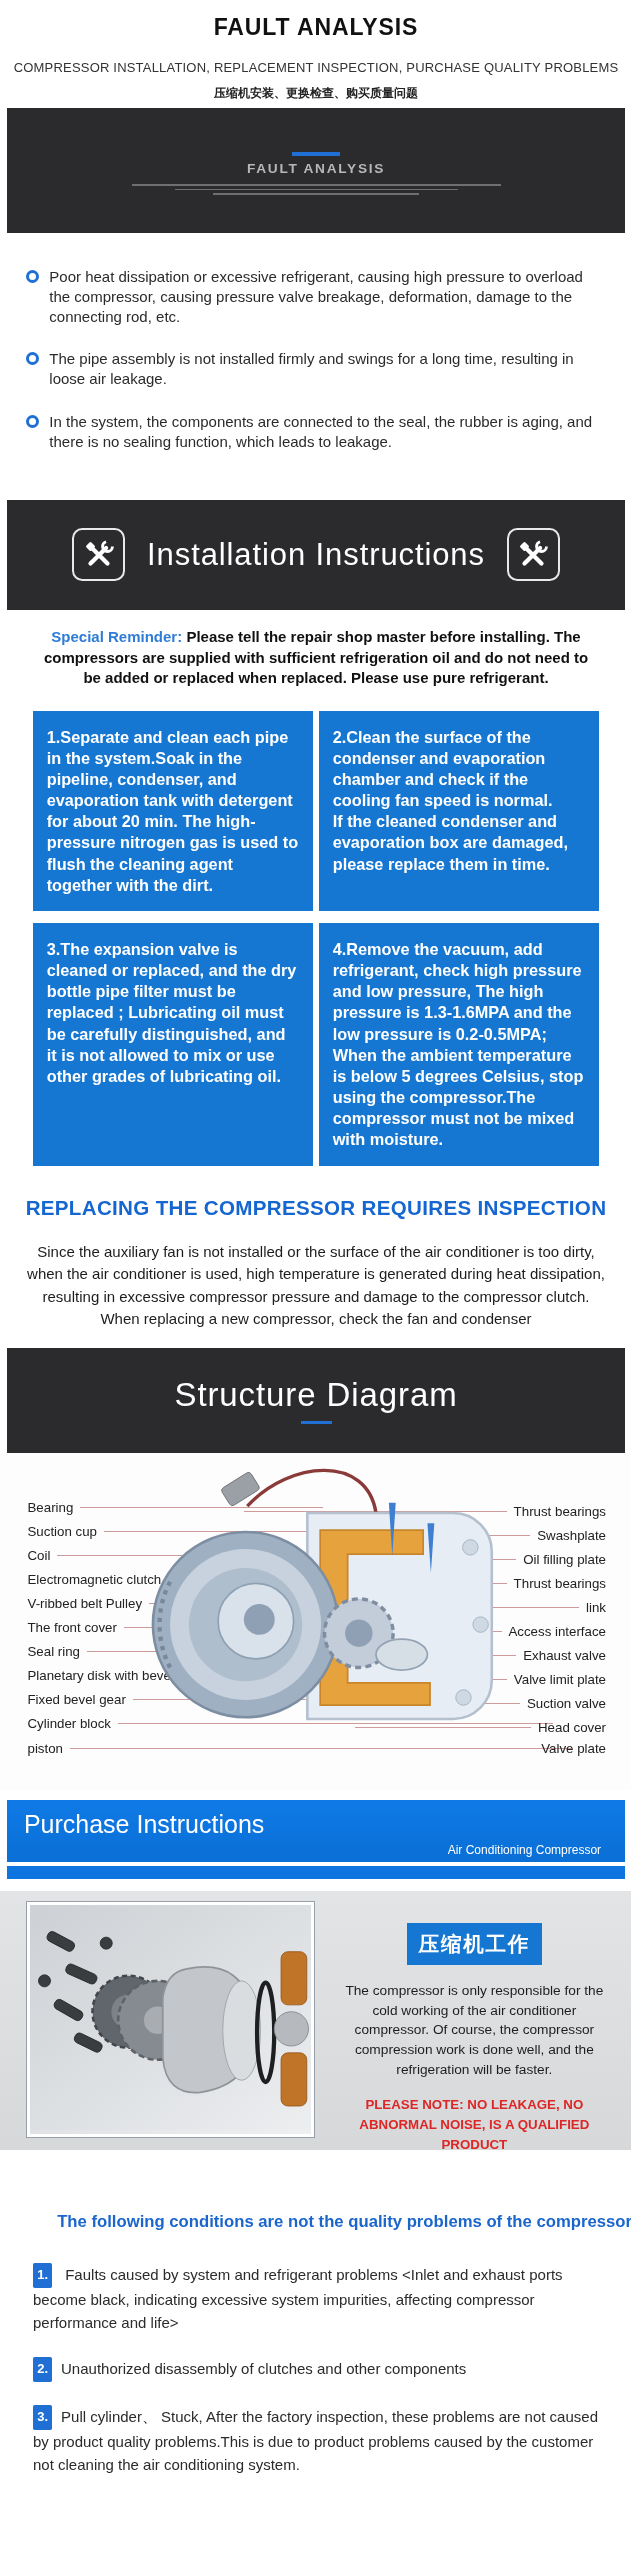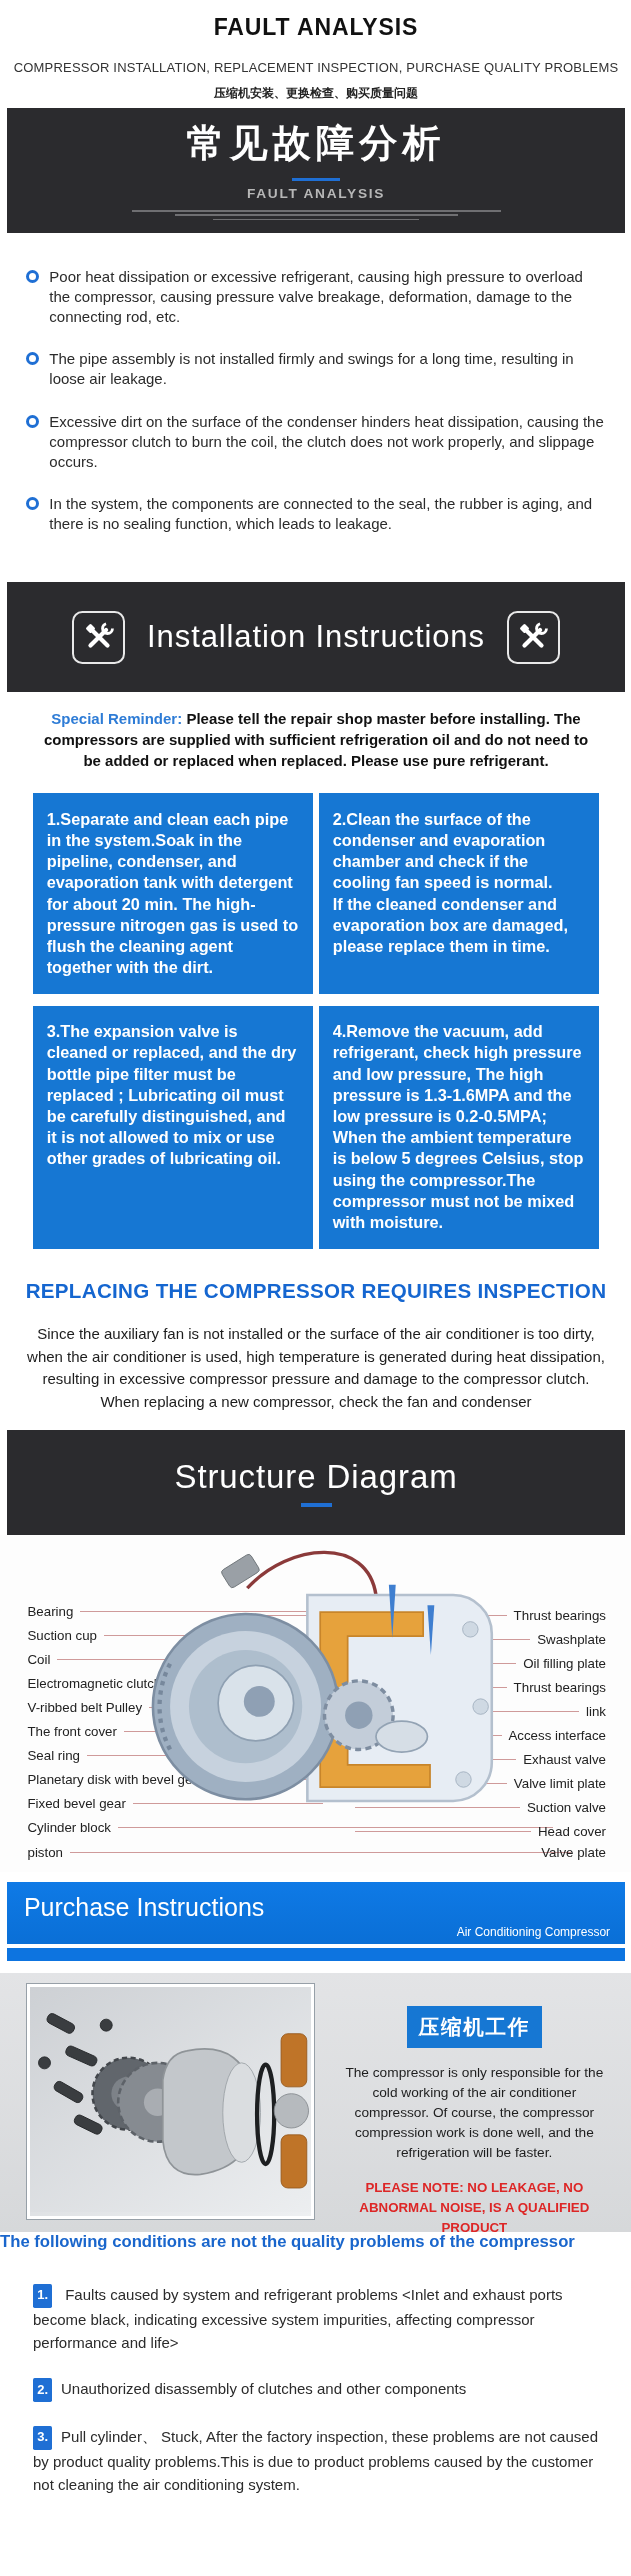--- a/index.html
+++ b/index.html
@@ -78,35 +78,35 @@
   }
 
   
   .banner3 { height:105px; margin-top:17px; }
   .banner3-title { font-size:33px; font-weight:normal; letter-spacing:0.9px; }
   .banner3-line { width:31px; height:3.4px; background:#1f6fd4; margin-top:6.9px; }
 
   
   .structure { position:relative; height:337px; background:#fdfdfd; }
   .diagram-svg { position:absolute; left:144px; top:0; z-index:1; }
-  .lbl-row { position:absolute; display:flex; align-items:center; z-index:0; height:13.7px;margin-top:22px; }
+  .lbl-row { position:absolute; display:flex; align-items:center; z-index:0; height:13.7px; }
   .lbl-row.left { left:27.5px; width:302px; }
   .lbl-row.right { right:26px; width:258px; justify-content:flex-end; }
   .lbl-text { font-size:13.3px; color:#222; font-weight:500; white-space:nowrap; }
   .lbl-line { flex:1; border-top:1.3px solid #cf9a9a; margin:0 6.9px; min-width:12px; }
 
   
   .purchase-banner { margin:10.3px 6.9px 0; }
   .purchase-banner-main {
     background:linear-gradient(180deg,#0f7ae6,#0a6fd6); color:#fff;
     height:64px; padding:10.3px 17px 6.9px; position:relative;
     border-bottom:2.6px solid #fff;
   }
   .purchase-banner-title { font-size:25px; }
-  .purchase-banner-sub { position:absolute; right:15px; bottom:5.2px; font-size:12px; }
+  .purchase-banner-sub { position:absolute; right:24px; bottom:5.2px; font-size:12px; }
   .purchase-banner-strip { height:13px; background:#0d74e0; margin-top:1.7px; }
 
   
   .purchase {
     margin-top:12px; height:259px; background:linear-gradient(180deg,#e3e4e6,#d6d8da);
     display:flex; padding:10.3px 15.5px 12px 26px;
   }
   .photo-frame {
     flex:0 0 289px; height:237px; background:linear-gradient(135deg,#d4d7da,#eef0f2);
     border:0.9px solid #97a0a8; outline:3.4px solid #fff; outline-offset:-4.3px;
@@ -114,62 +114,57 @@
   .purchase-right { flex:1; padding:3.4px 3.4px 0 20.6px; text-align:center; }
   .zh-badge {
     display:inline-block; background:#1677d3; color:#fff; font-size:20.6px; font-weight:bold;
     padding:6.9px 12px; margin-bottom:15.5px; letter-spacing:1.7px;margin-top:19px;
   }
   .purchase-body { font-size:13.7px; line-height:1.45; color:#1e1e1e; font-weight:500; }
   .purchase-note { margin-top:15.5px; color:#dd2626; font-size:13.3px; font-weight:bold; line-height:1.5; }
 
   
   .quality-heading {
-    text-align:left; font-size:16.7px; font-weight:bold; color:#1a66cc;
+    margin-top:62px; text-align:right; font-size:16.7px; font-weight:bold; color:#1a66cc;
   }
   .quality-list { margin:31px 33px 0; padding-bottom:52px; }
   .q-item { margin-bottom:23px; font-size:15px; line-height:1.55; color:#2b2b2b; }
   .q-badge {
     display:inline-block; background:#1f6fd4; color:#fff; font-weight:bold;
     font-size:13px; padding:1.7px 4.3px 2.6px; margin-right:8.6px; border-radius:1.7px;
     vertical-align:0.9px;
   }
 </style>
 </head>
 <body>
 
 <div class="header center">
   <div class="header-title">FAULT ANALYSIS</div>
   <div class="header-sub-en">COMPRESSOR INSTALLATION, REPLACEMENT INSPECTION,  PURCHASE QUALITY PROBLEMS</div>
   <div class="header-sub-zh">压缩机安装、更换检查、购买质量问题</div>
 </div>
 
 <div class="banner-dark banner1">
-  <div class="banner1-zh">常见故障分析</div>
   <div class="banner1-line"></div>
   <div class="banner1-en">FAULT ANALYSIS</div>
   <div class="banner1-fine">
     <div class="f1"></div>
       <div class="f2"></div>
       <div class="f3"></div>
   </div>
 </div>
 
 <div class="fault-list">
   <div class="fault-item">
     <div class="fault-bullet"></div>
     <div class="fault-text">Poor heat dissipation or excessive refrigerant, causing high pressure to overload the compressor, causing pressure valve breakage, deformation, damage to the connecting rod, etc.</div>
   </div>
   <div class="fault-item">
     <div class="fault-bullet"></div>
     <div class="fault-text">The pipe assembly is not installed firmly and swings for a long time, resulting in loose air leakage.</div>
-  </div>
-  <div class="fault-item">
-    <div class="fault-bullet"></div>
-    <div class="fault-text">Excessive dirt on the surface of the condenser hinders heat dissipation, causing the compressor clutch to burn the coil, the clutch does not work properly, and slippage occurs.</div>
   </div>
   <div class="fault-item">
     <div class="fault-bullet"></div>
     <div class="fault-text">In the system, the components are connected to the seal, the rubber is aging, and there is no sealing function, which leads to leakage.</div>
   </div>
 </div>
 
 <div class="banner-dark banner2">
   <div class="tool-box">
     <svg width="34" height="34" viewBox="0 0 48 48">

